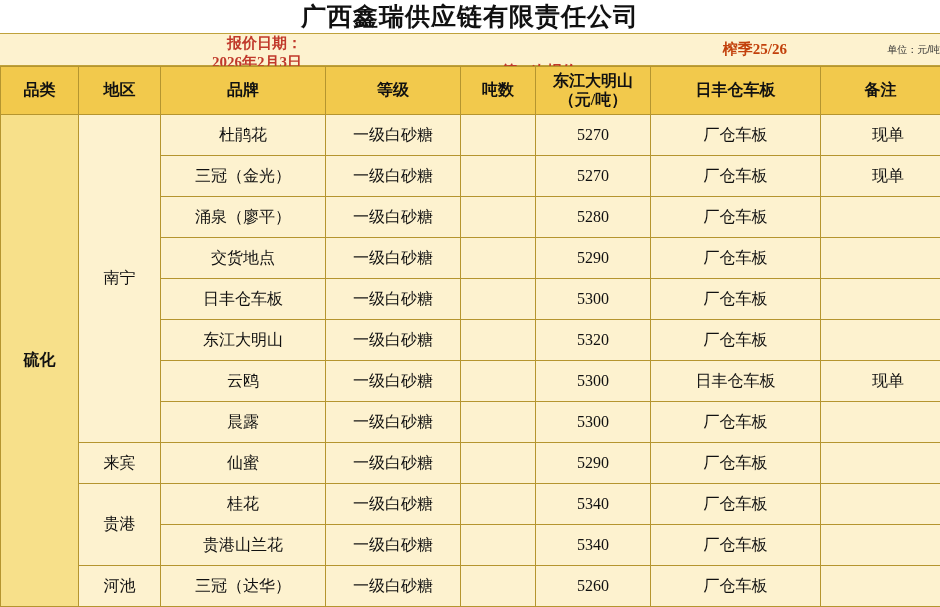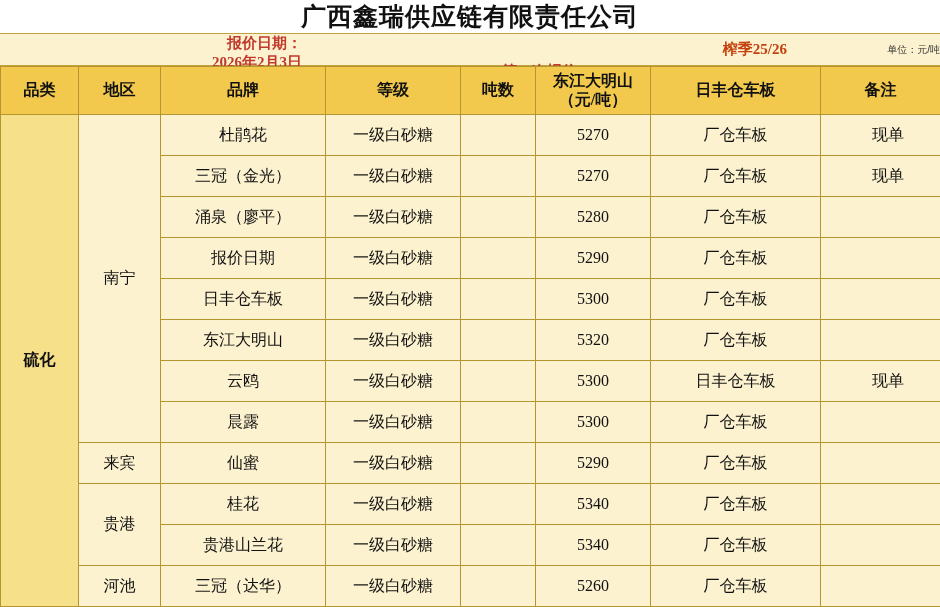--- a/index.html
+++ b/index.html
@@ -198,21 +198,21 @@
       </tr>
       <tr>
         <td>涌泉（廖平）</td>
         <td>一级白砂糖</td>
         <td class="tonnage"></td>
         <td>5280</td>
         <td>厂仓车板</td>
         <td class="note"></td>
       </tr>
       <tr>
-        <td>报价日期</td>
+        <td>交货地点</td>
         <td>一级白砂糖</td>
         <td class="tonnage"></td>
         <td>5290</td>
         <td>厂仓车板</td>
         <td class="note"></td>
       </tr>
       <tr>
         <td>日丰仓车板</td>
         <td>一级白砂糖</td>
         <td class="tonnage"></td>

